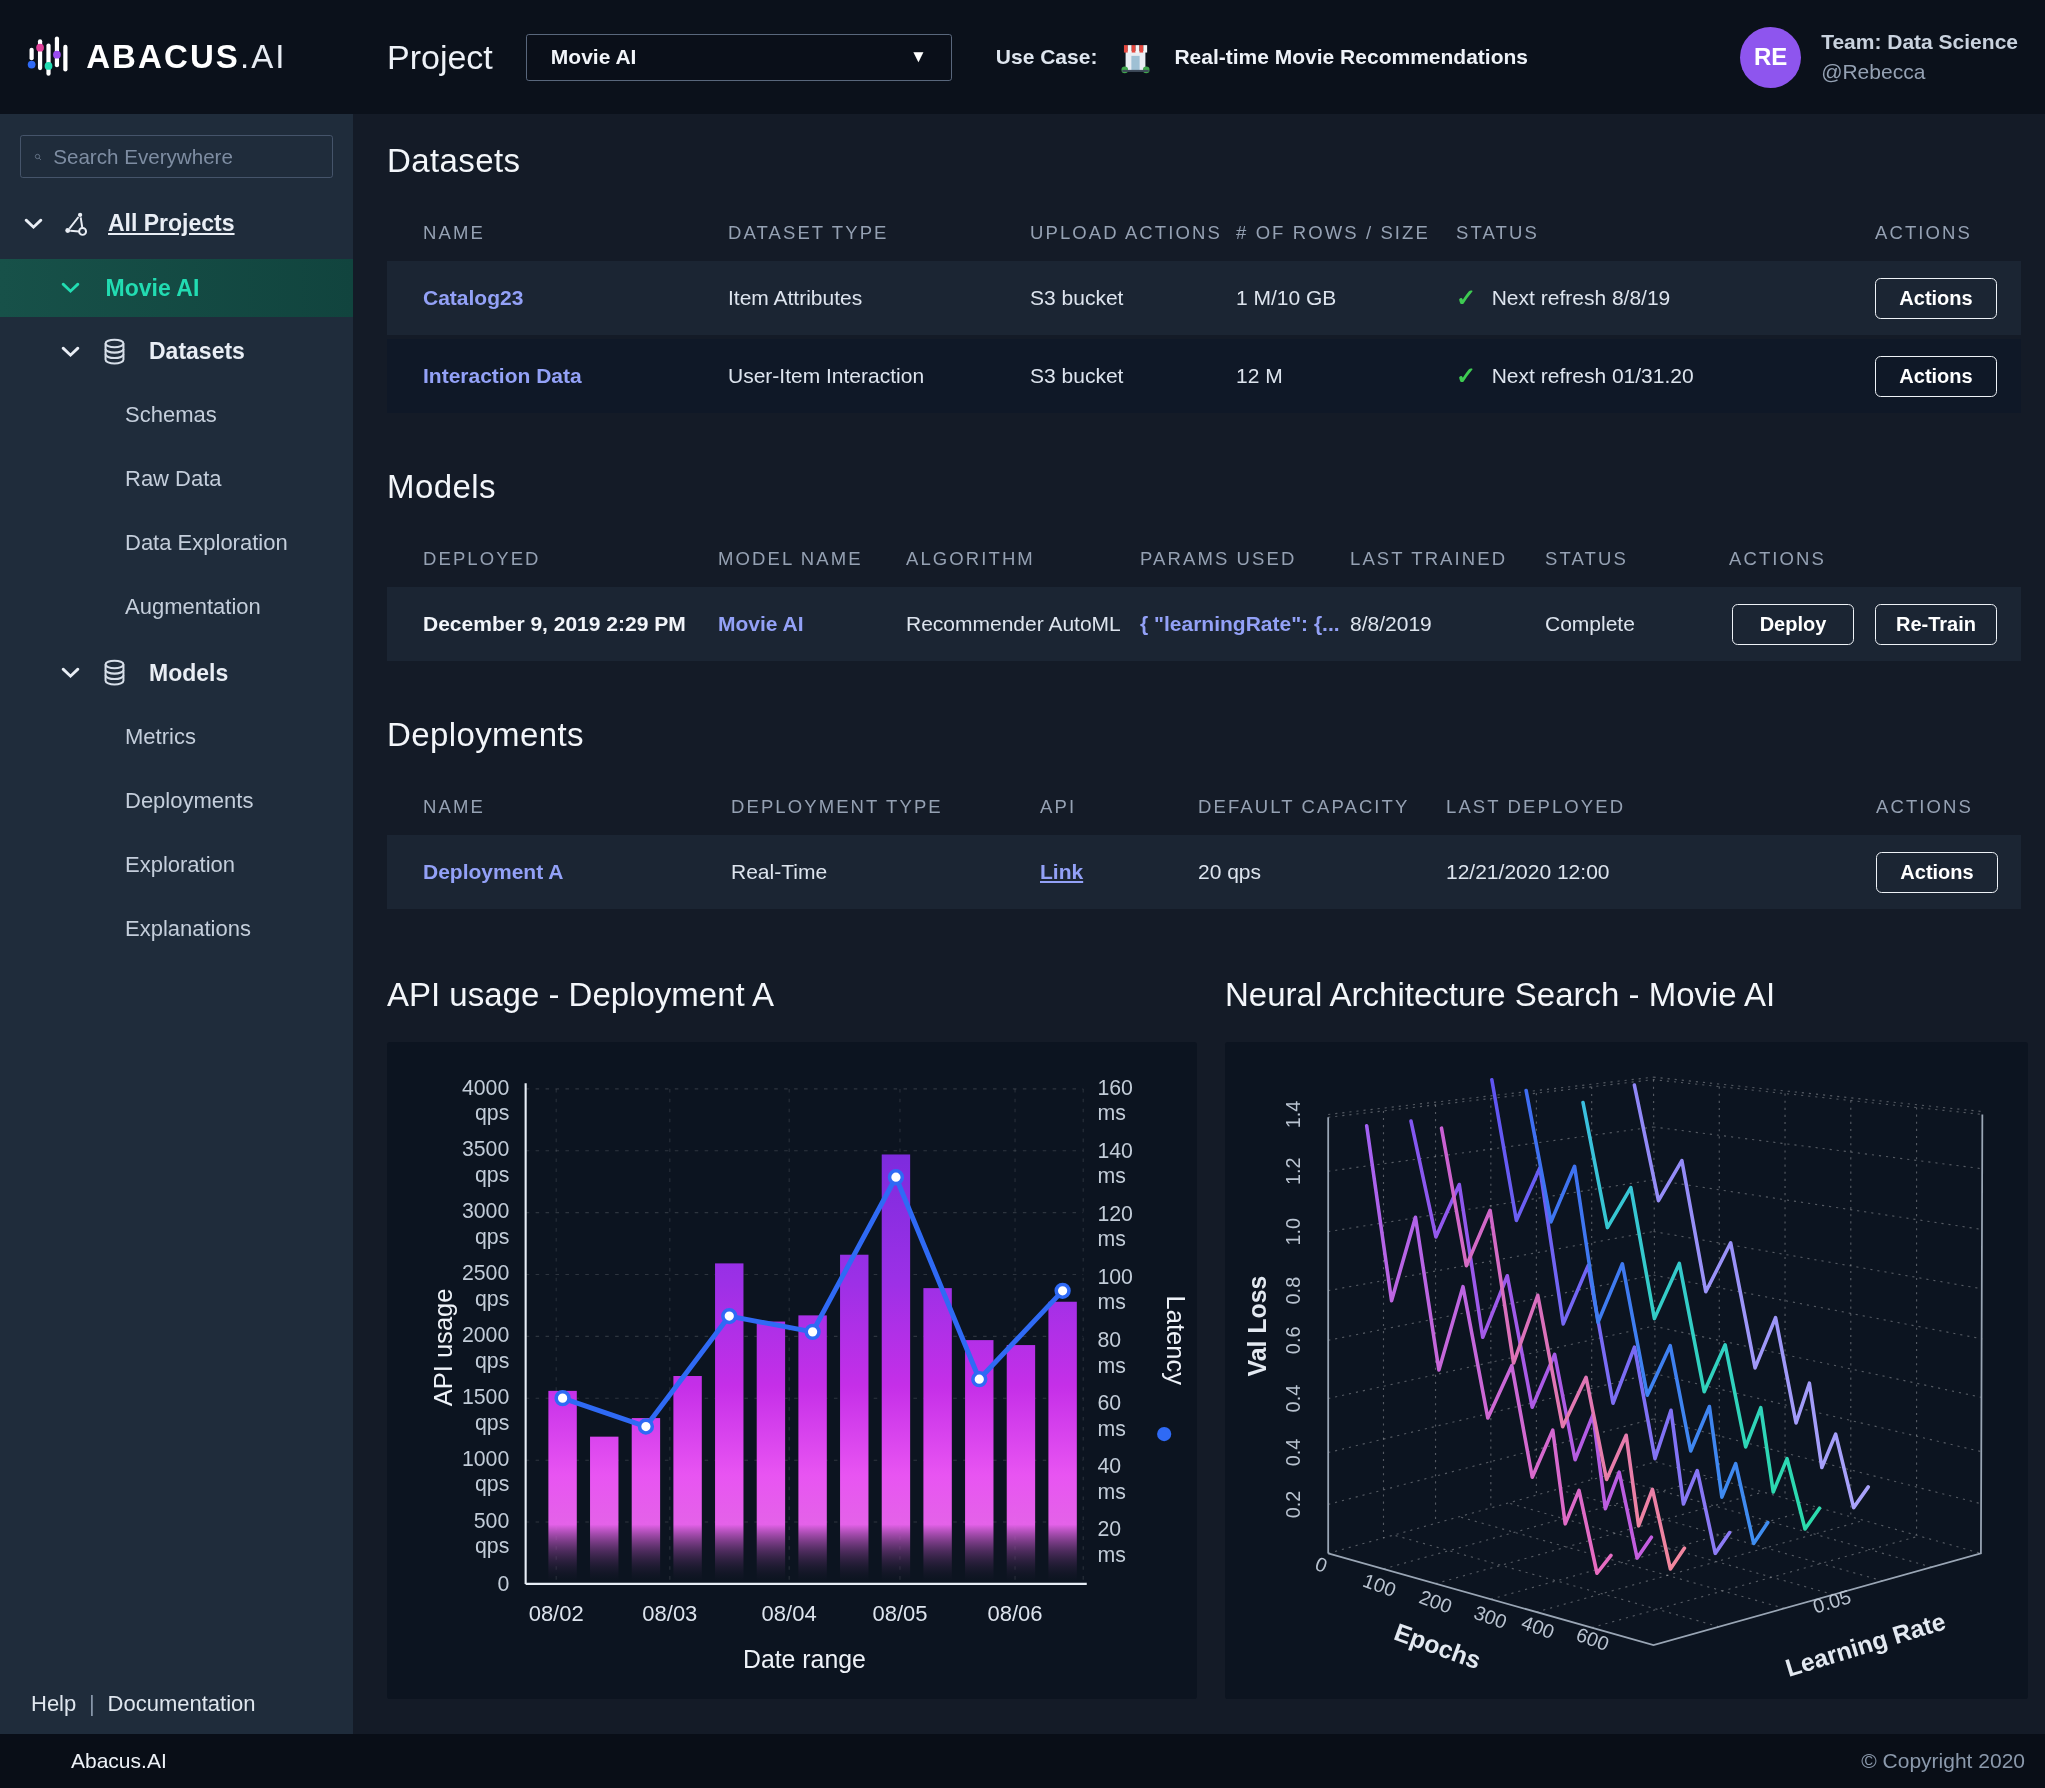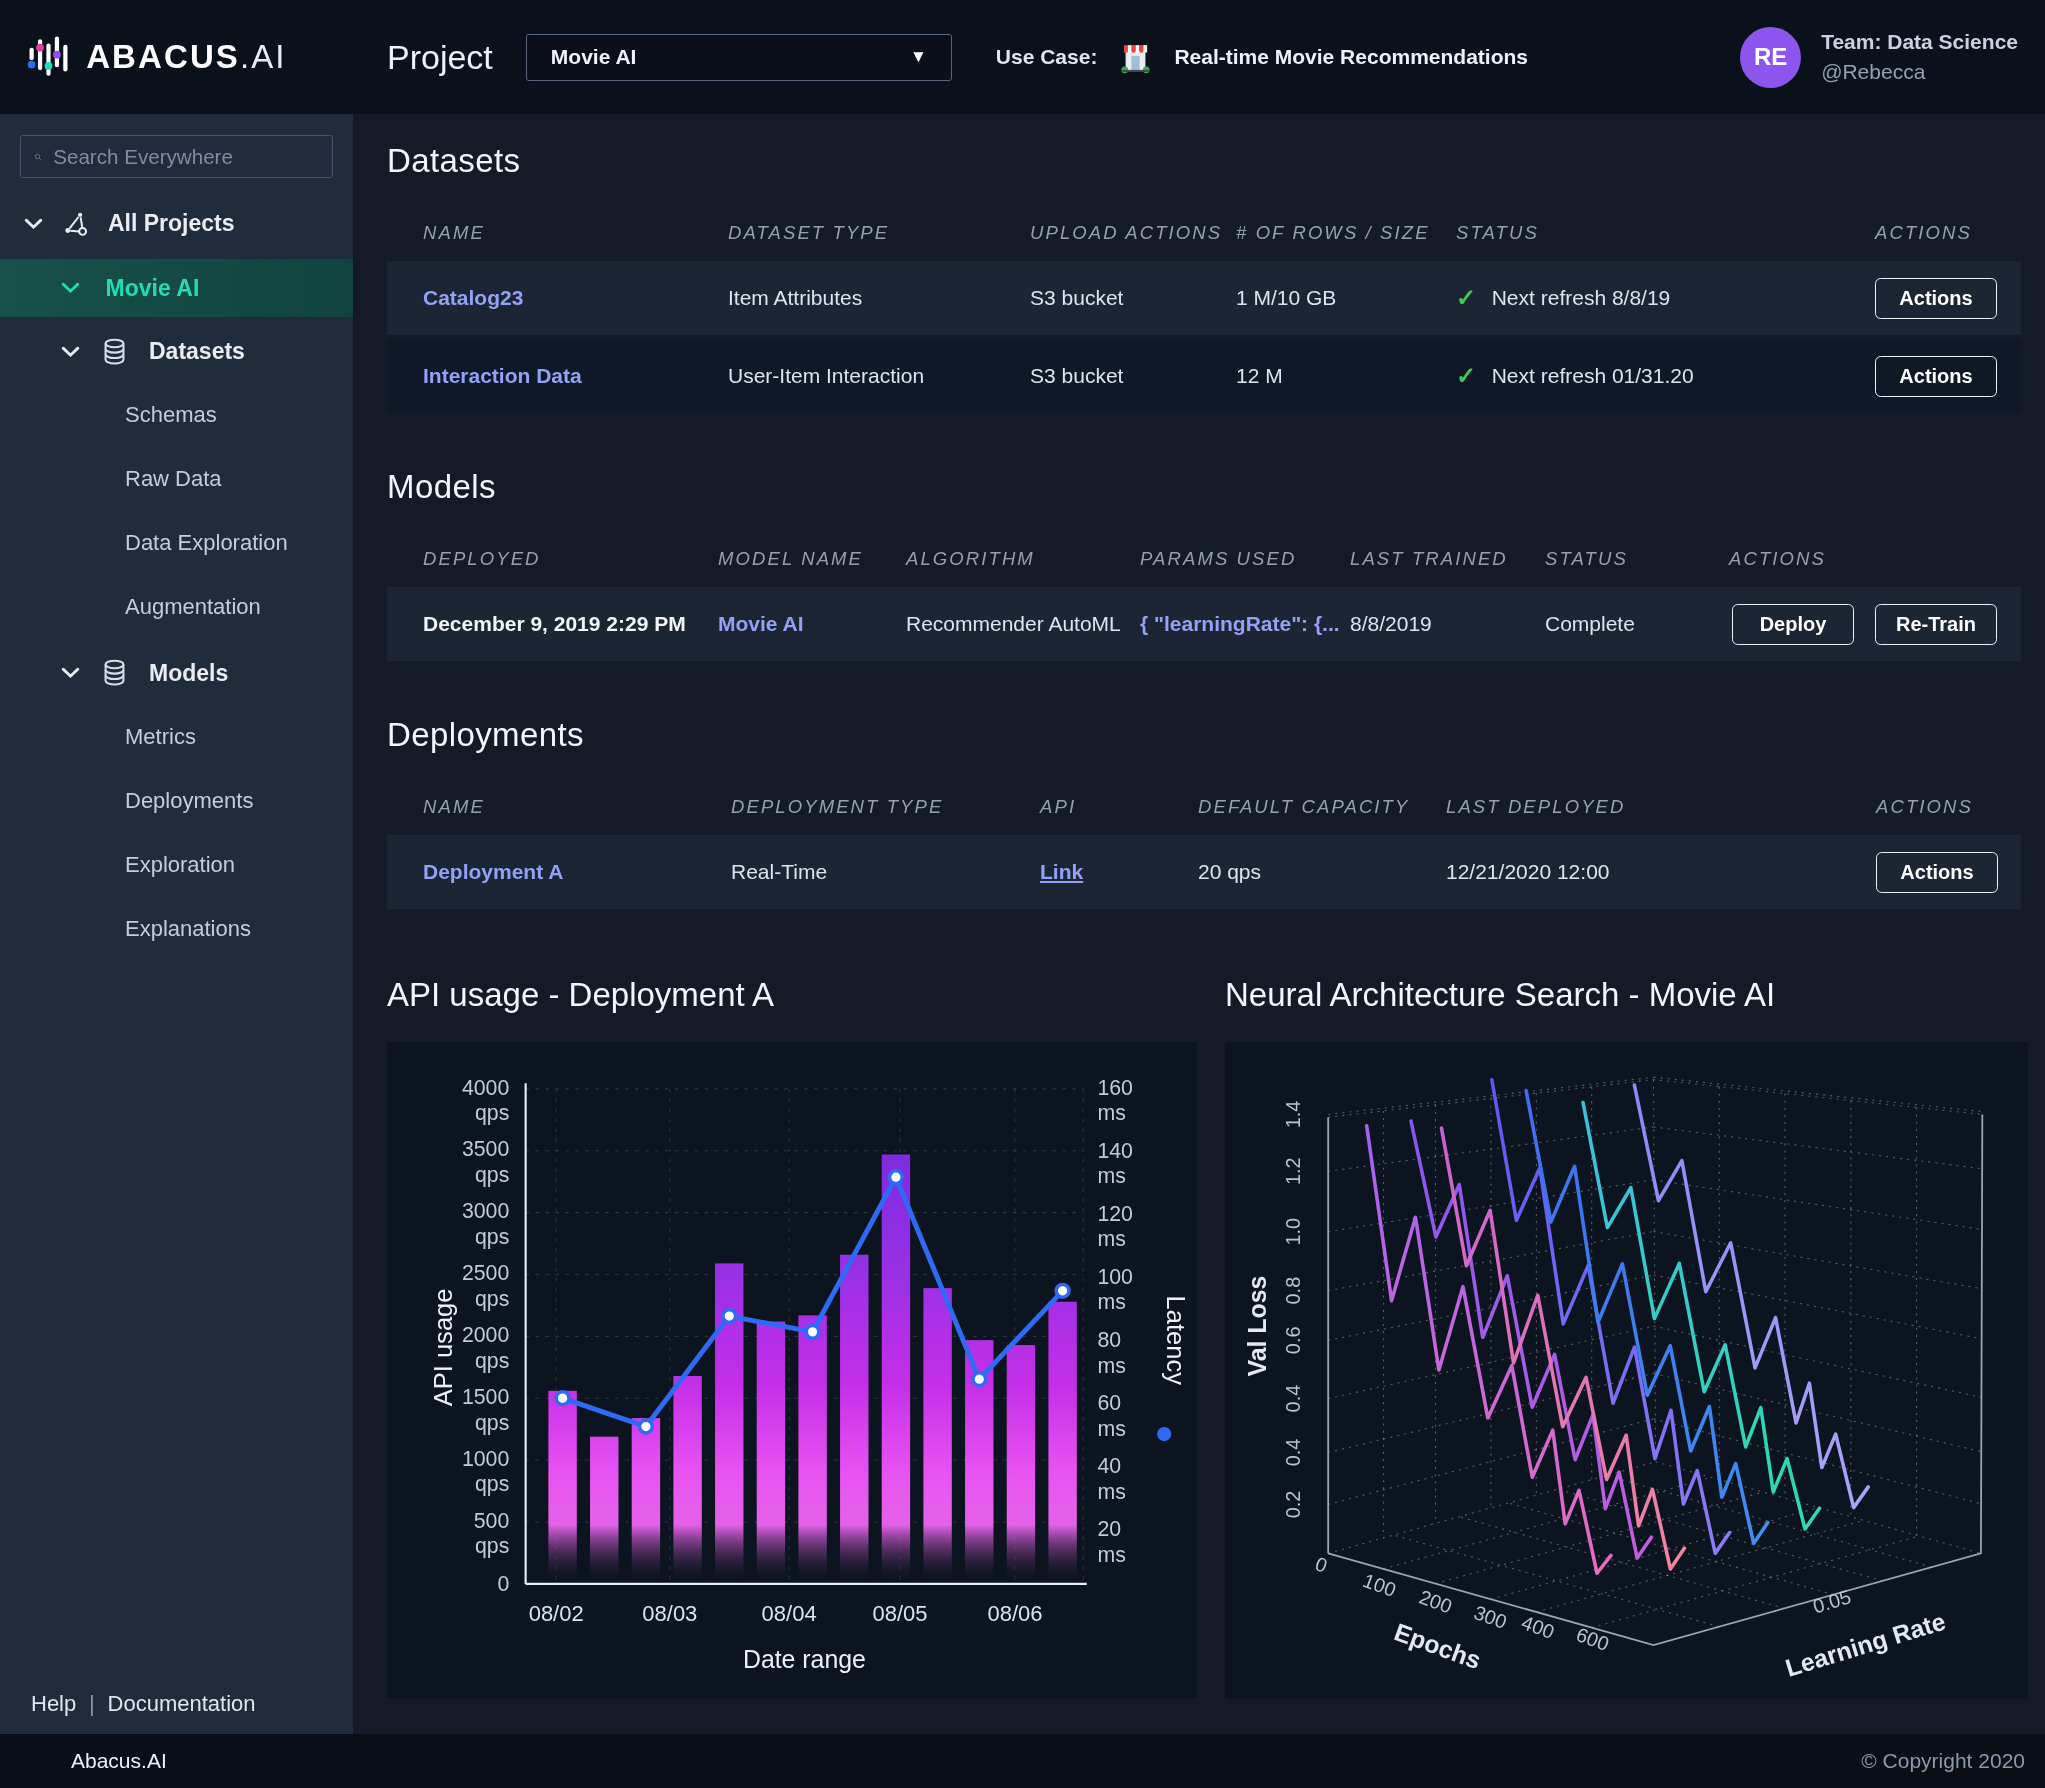--- a/index.html
+++ b/index.html
@@ -25,40 +25,40 @@
   .profile-text .user { font-size:21px; color:#94a1b3; margin-top:5.7px; }
 
   
   .sb { position:absolute; left:0; top:114px; width:353px; height:1621px; background:#1f2c3b; }
   .sb-search { margin:21px 20px 0 20px; height:43px; border:1.4px solid #45546a; border-radius:2.8px; display:flex; align-items:center; gap:11.4px; padding:0 12.8px; color:#7e8da2; }
   .sb-search input { flex:1; background:transparent; border:none; outline:none; color:#14b8a6; font-size:20.6px; font-family:"Liberation Sans",sans-serif; }
   .sb-search input::placeholder { color:#7e8da2; }
   .sb-nav { margin-top:15.6px; }
   .nav-item { display:flex; align-items:center; color:#e9eef5; cursor:pointer; }
   .nav-item .chev { display:flex; color:#e9eef5; }
-  .nav-item.lvl-root { height:60px; padding-left:24px; gap:18.5px; font-size:23px; font-weight:700; }
+  .nav-item.lvl-root { height:60px; padding-left:24px; gap:18.5px; font-size:23px; font-weight:700;text-decoration:underline; }
   .nav-item.lvl-project { height:58px; padding-left:61px; gap:25.6px; font-size:23px; font-weight:700; margin-top:5.7px; }
   .nav-item.lvl-project.selected { background:linear-gradient(90deg,#175149 0%, #11443e 100%); color:#22dcb2; }
   .nav-item.lvl-project.selected .chev { color:#22dcb2; }
   .nav-item.lvl-group { height:63px; padding-left:61px; gap:21px; font-size:23px; font-weight:700; margin-top:2.8px; }
   .nav-item.lvl-group:first-of-type { margin-top:0; }
   .nav-item.lvl-leaf { height:64px; padding-left:125px; font-size:22px; font-weight:400; color:#c4cedb; }
   .nav-item .ic { display:flex; color:#d7dfe9; }
   .sb-foot { position:absolute; left:31px; bottom:18.5px; font-size:22px; color:#dfe6ee; display:flex; gap:12.8px; }
   .sb-foot .lnk { cursor:pointer; }
   .sb-foot .div { color:#8796a9; }
 
   
   .main { position:absolute; left:353px; top:114px; width:1693px; height:1621px; background:#141b27; padding:28px 25px 0 34px; overflow:hidden; }
   .sec-title { font-size:33px; font-weight:400; color:#f3f6fa; letter-spacing:0.4px; }
   .sec { margin-top:0; }
   .sec + .sec { margin-top:55px; }
   .tbl { margin-top:24px; }
   .tbl-head { display:grid; align-items:center; height:57px; padding-left:36px; }
-  .tbl-head .th { font-size:18.5px; letter-spacing:2.1px; color:#95a1b3; font-weight:400;font-style:italic; }
+  .tbl-head .th { font-size:18.5px; letter-spacing:2.1px; color:#95a1b3; font-weight:400; }
   .tbl-row { display:grid; align-items:center; height:74px; padding-left:36px; background:#1b2533; margin-bottom:4.3px; }
   .tbl-row.dark { background:#0f1827; }
   .cell-text { font-size:21px; color:#dde4ee; }
   .cell-text.strong { font-weight:700; color:#f2f5fa; }
   .cell-link { font-size:21px; font-weight:700; color:#93a1f7; text-decoration:none; cursor:pointer; }
   .cell-link.u { text-decoration:underline; }
   .cell-status { display:flex; align-items:center; gap:15.6px; font-size:21px; color:#dde4ee; }
   .cell-status .chk { color:#3ecb52; font-size:24px; font-weight:700; }
   .cell-btns { display:flex; justify-content:flex-end; gap:21px; padding-right:24px; }
   .btn { min-width:122px; height:41px; border:1.8px solid #eef2f7; border-radius:5.7px; background:transparent; color:#ffffff; font-size:20px; font-weight:600; font-family:"Liberation Sans",sans-serif; cursor:pointer; padding:0 20px; }

